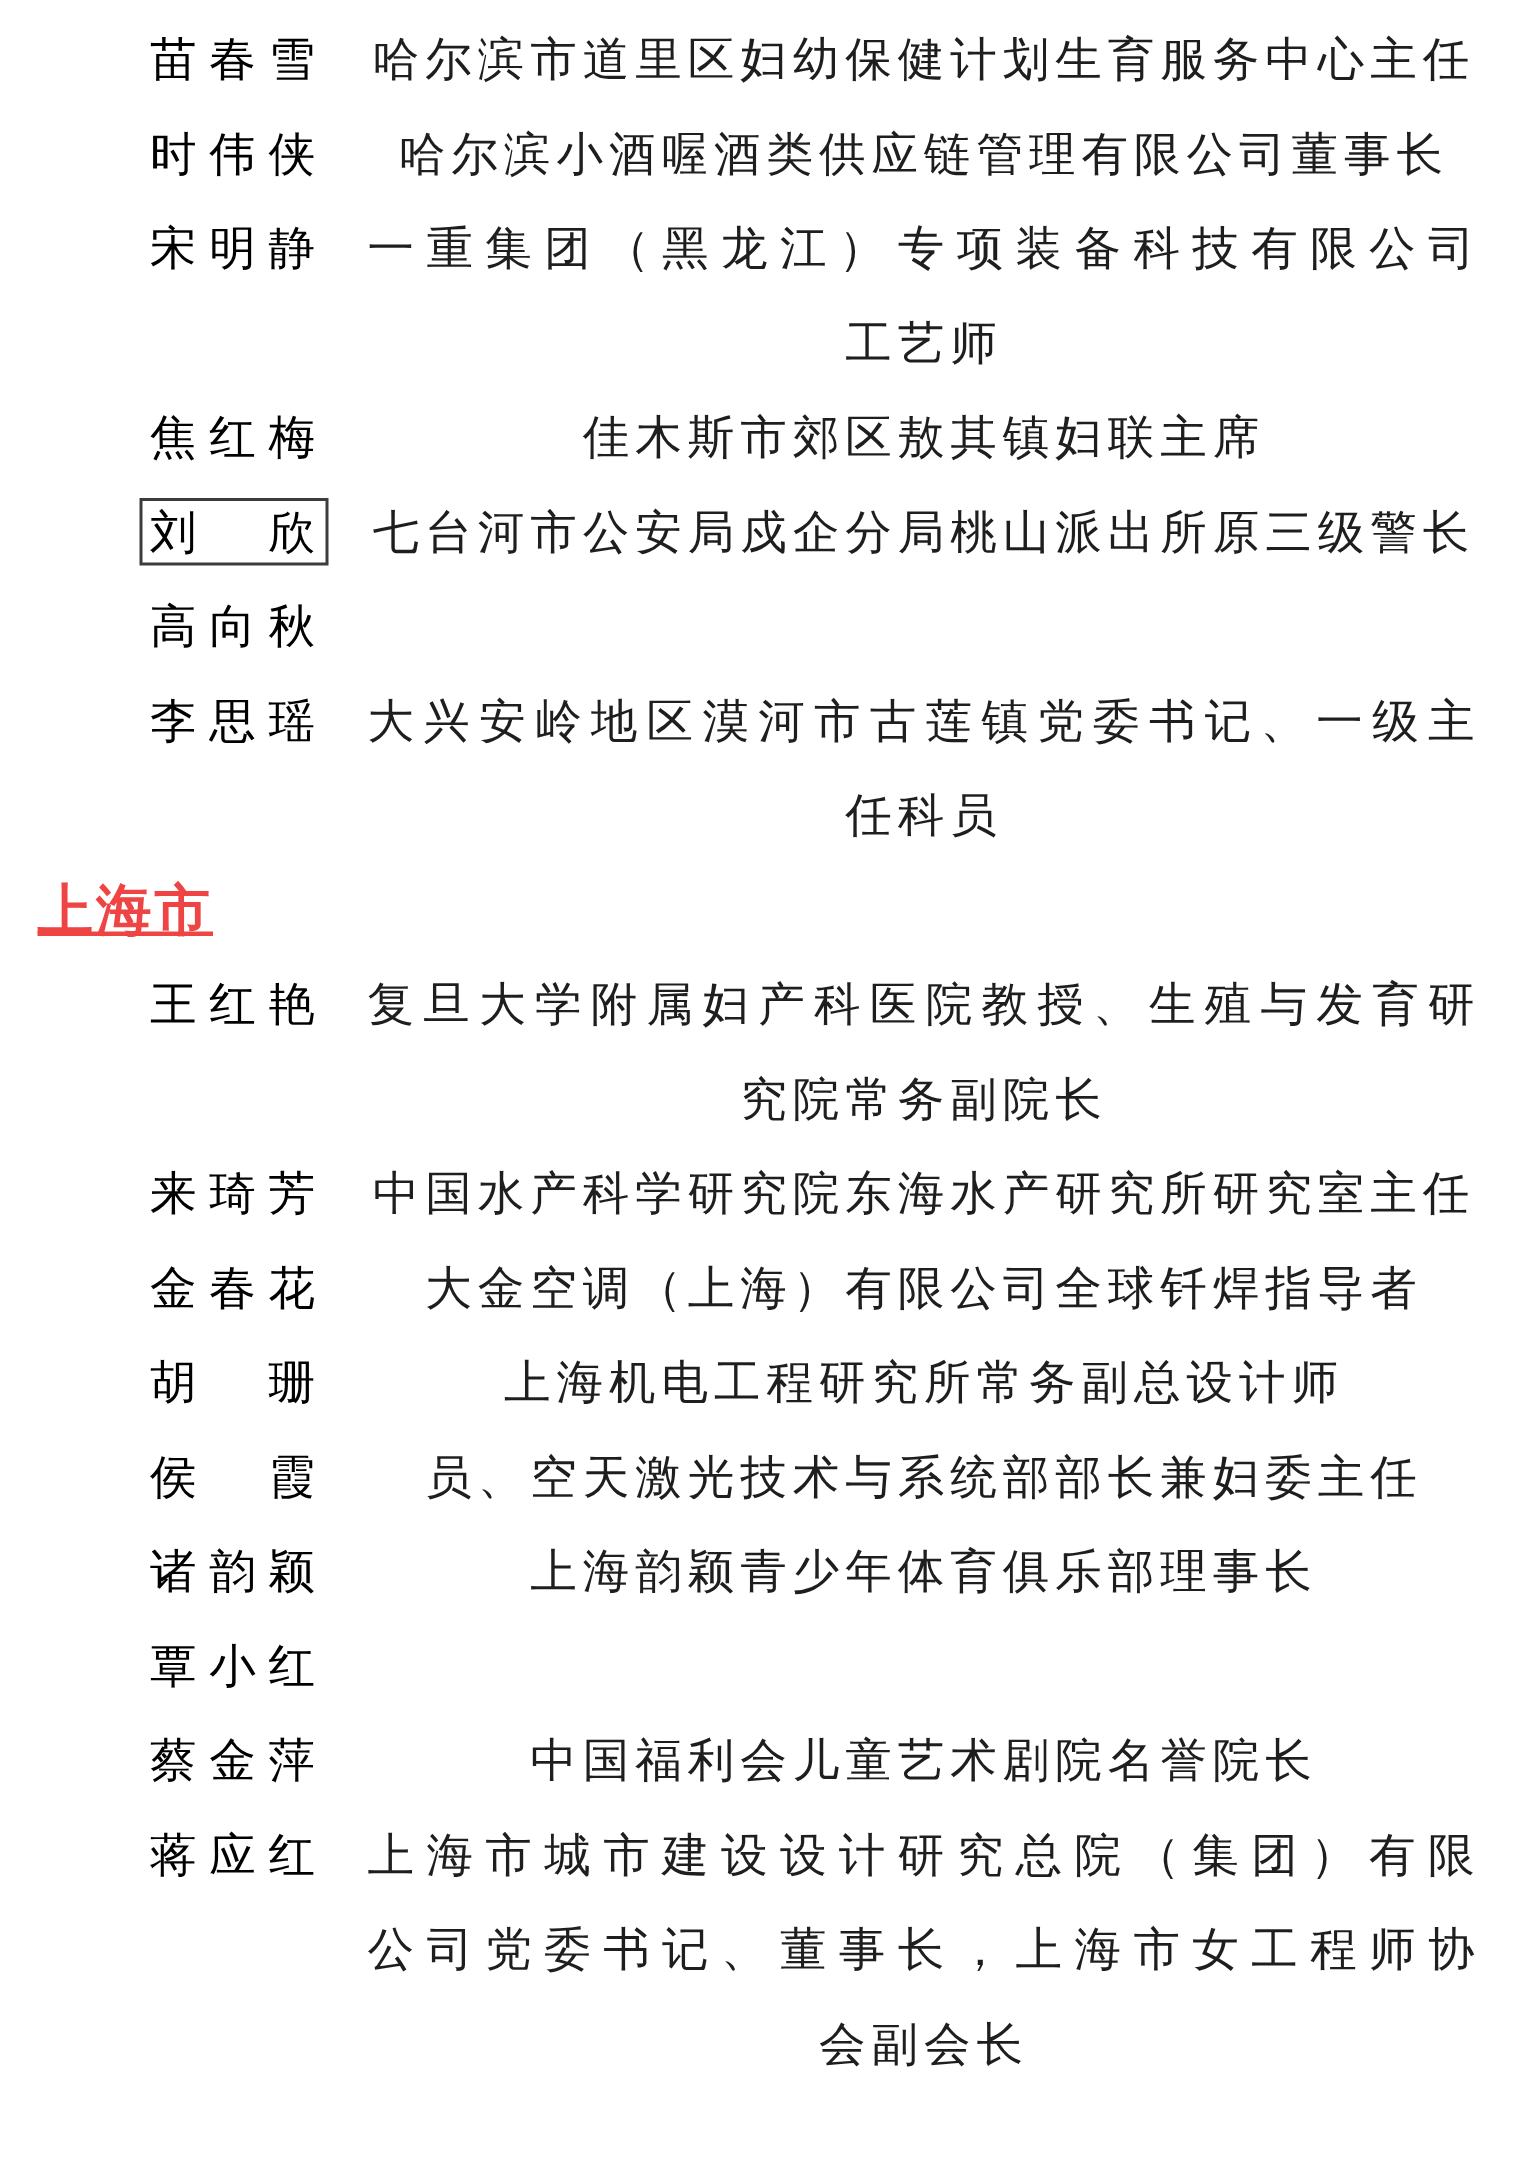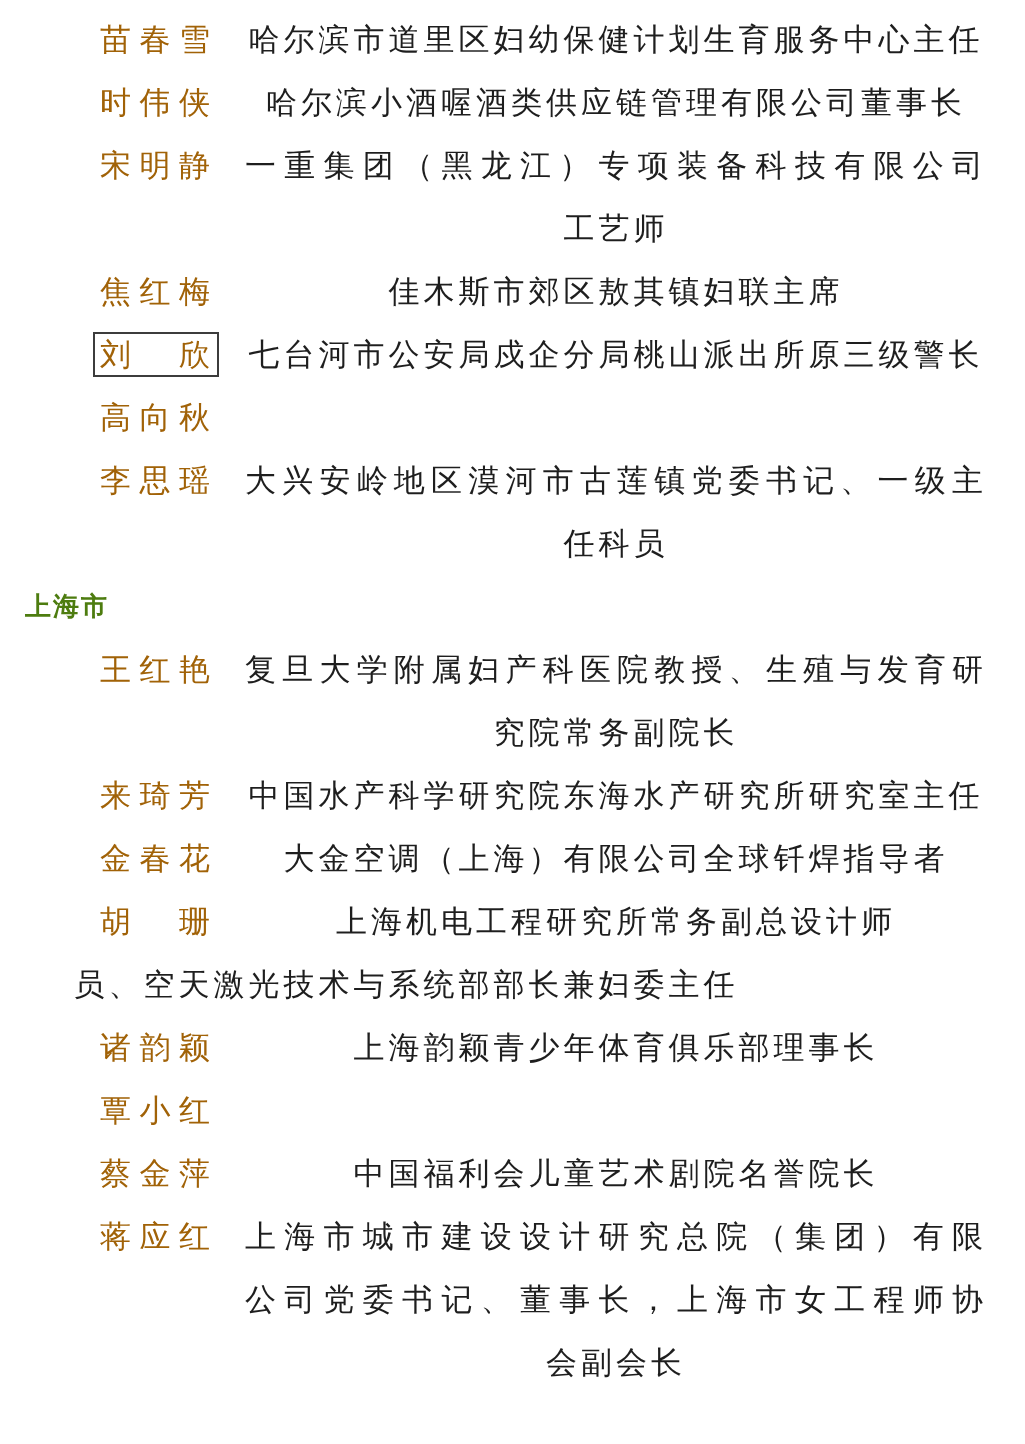--- a/index.html
+++ b/index.html
@@ -28,21 +28,21 @@
     display: block;
     flex: 0 0 110px;
     margin-left: 100px;
     width: 110px;
     font-size: 31px;
     line-height: 63px;
     text-align: justify;
     text-align-last: justify;
     white-space: nowrap;
     position: relative;
-    color: #a16207;
+    color: #000000;
   }
   .name-cell.boxed::before {
     content: "";
     position: absolute;
     left: -7px;
     right: -9px;
     top: 9px;
     bottom: 9px;
     border: 2px solid #3c3c3c;
     pointer-events: none;
@@ -61,24 +61,25 @@
   }
   .desc-line.fill {
     white-space: normal;
     text-align: justify;
     text-align-last: justify;
   }
   .section-header {
     margin-left: 25px;
     font-family: "Liberation Sans", "DejaVu Sans", sans-serif;
     font-weight: 700;
-    font-size: 26px;
+    font-size: 37px;
     line-height: 63px;
     letter-spacing: 2px;
-    color: #4d7c0f;
+    color: #ef4444;
+    text-decoration: underline;
   }
 </style>
 </head>
 <body>
 
 <main id="page">
     <div class="entry-row">
       <span class="name-cell">苗春雪</span>
       <div class="desc-cell">
         <div class="desc-line">哈尔滨市道里区妇幼保健计划生育服务中心主任</div>
@@ -139,20 +140,21 @@
         <div class="desc-line">大金空调（上海）有限公司全球钎焊指导者</div>
       </div>
     </div>
     <div class="entry-row">
       <span class="name-cell">胡珊</span>
       <div class="desc-cell">
         <div class="desc-line">上海机电工程研究所常务副总设计师</div>
       </div>
     </div>
     <div class="entry-row">
+      <span class="name-cell">侯霞</span>
       <div class="desc-cell">
         <div class="desc-line">员、空天激光技术与系统部部长兼妇委主任</div>
       </div>
     </div>
     <div class="entry-row">
       <span class="name-cell">诸韵颖</span>
       <div class="desc-cell">
         <div class="desc-line">上海韵颖青少年体育俱乐部理事长</div>
       </div>
     </div>

